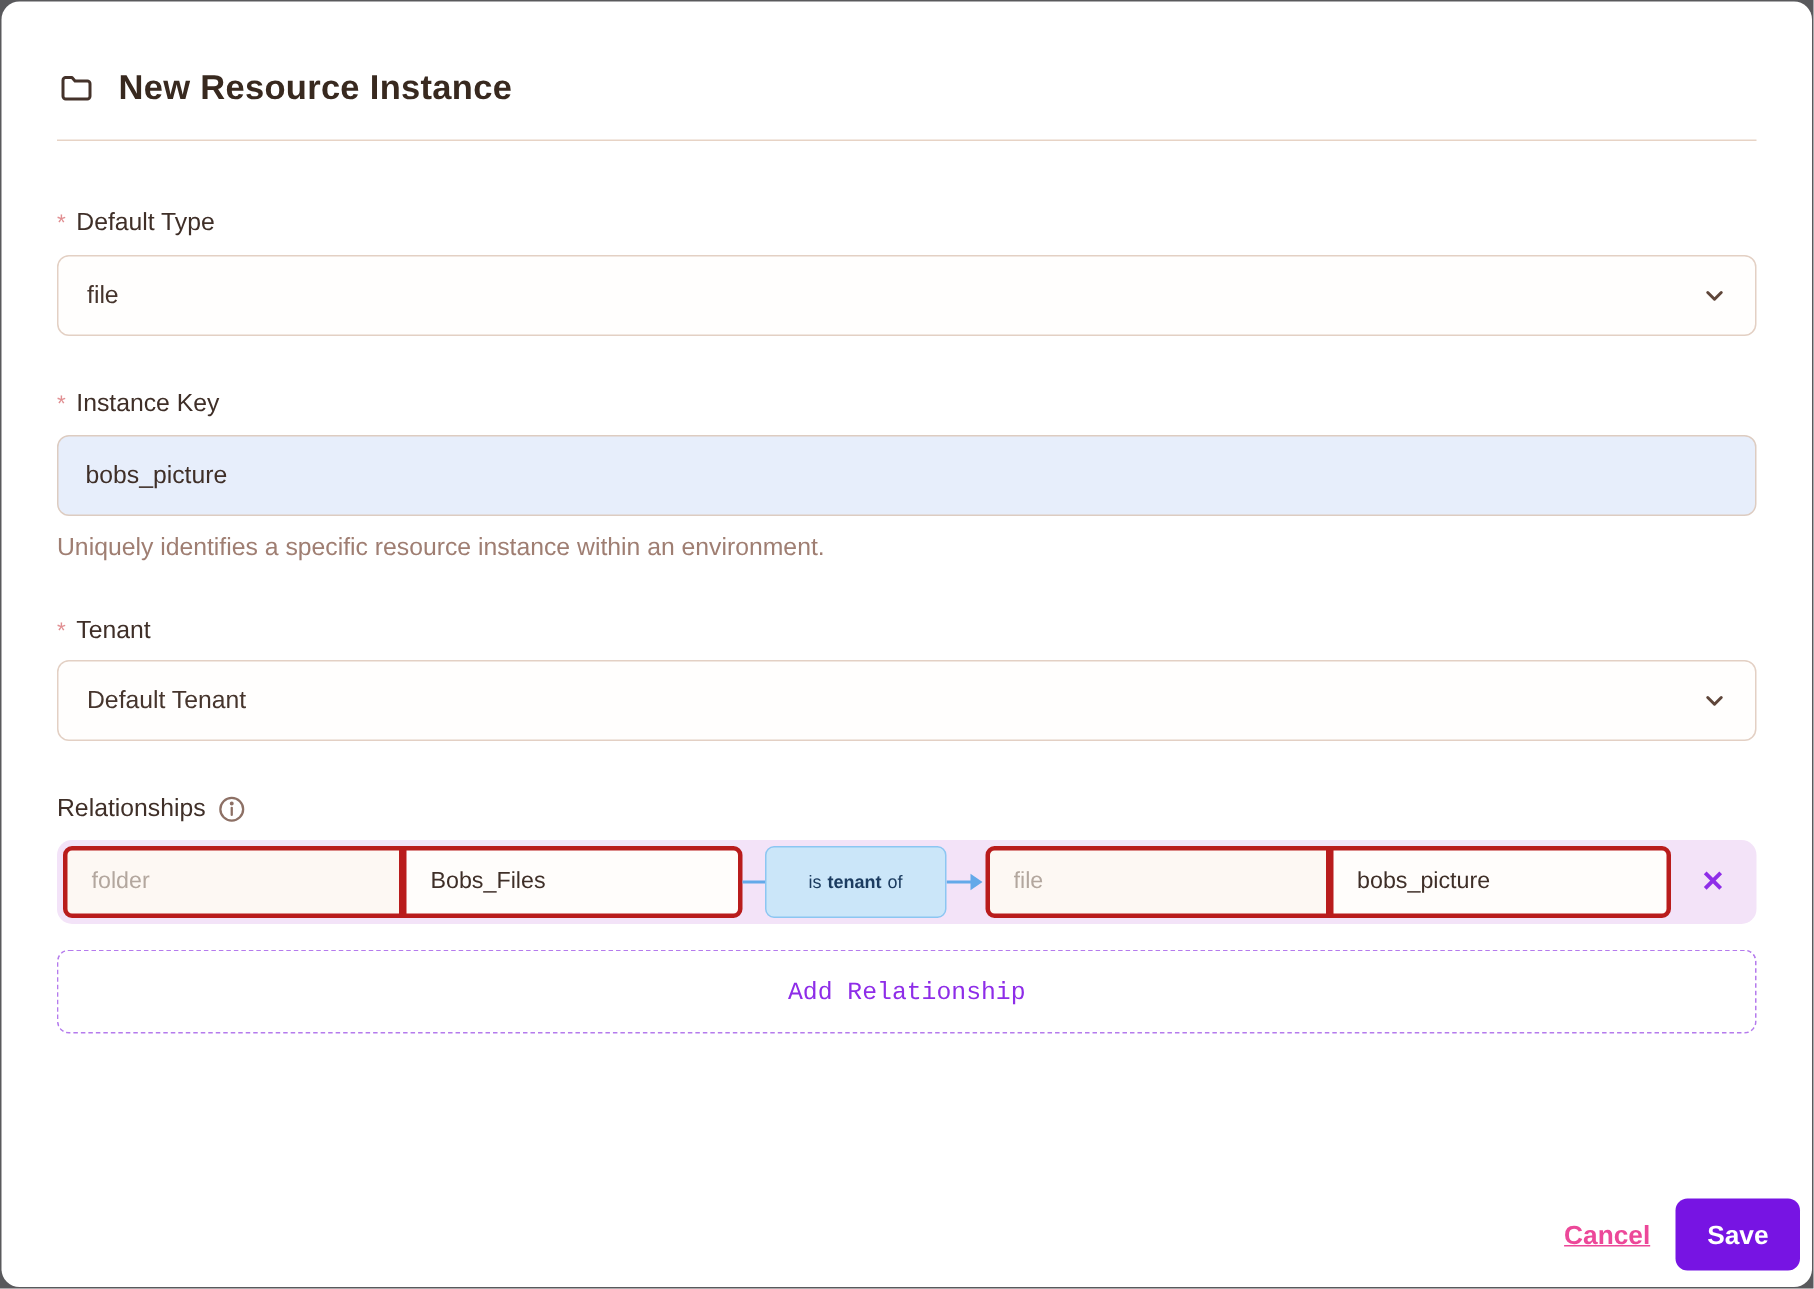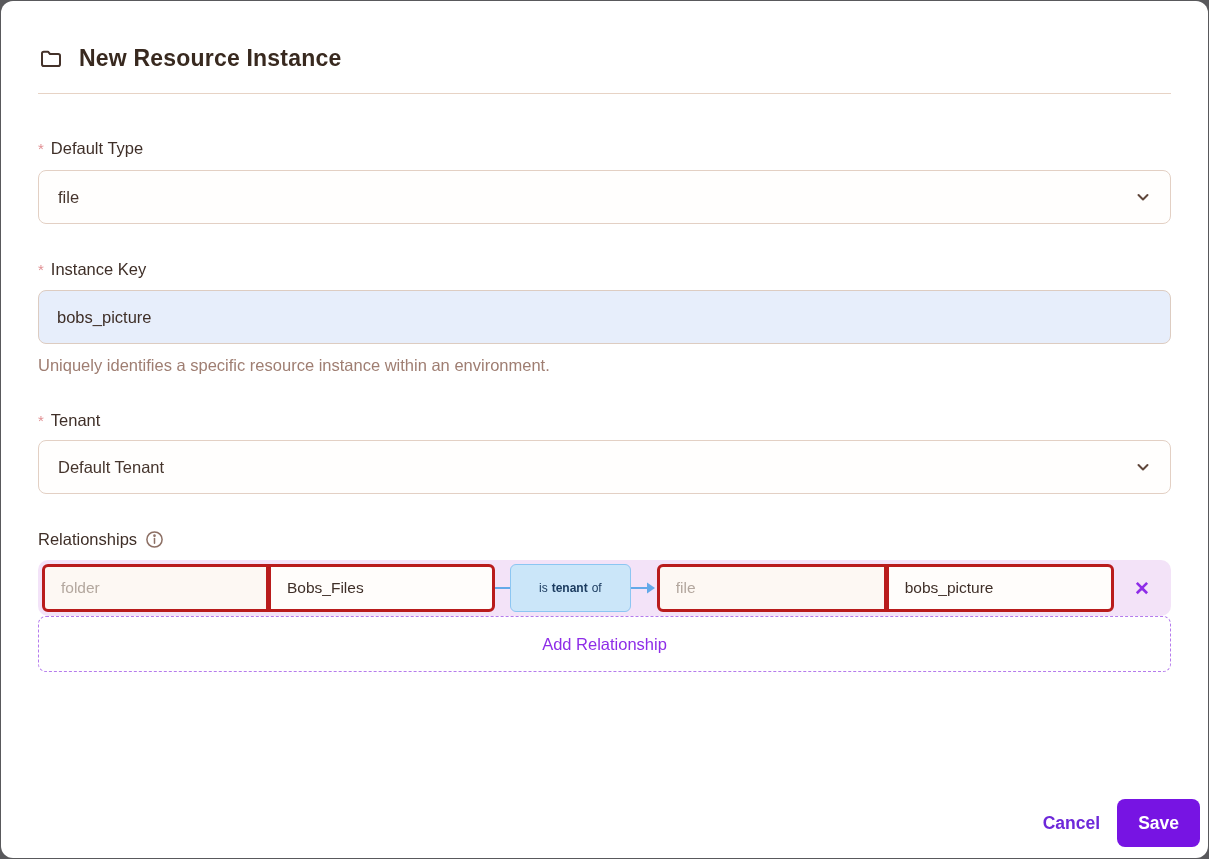--- a/index.html
+++ b/index.html
@@ -72,35 +72,35 @@
     padding:0 28px; font-size:12px; color:#1c3c60; white-space:nowrap;
   }
   .rel-badge b { font-weight:700; }
   .remove-btn {
     margin-left:auto; margin-right:13px;
     background:none; border:none; cursor:pointer;
     color:#8e2de8; font-size:19px; font-weight:600; line-height:1;
     font-family:"Liberation Sans", sans-serif; padding:4px;
   }
   .add-btn {
-    height:56px; width:100%;
+    margin-top:17px; height:56px; width:100%;
     background:#ffffff; border:1px dashed #b57bed; border-radius:8px;
     color:#8e2de8; font-size:16.5px; cursor:pointer;
-    font-family:Liberation Sans, sans-serif;
+    font-family:Liberation Mono, monospace;
   }
 
   
   .footer {
     position:absolute; right:8px; bottom:11px;
     display:flex; align-items:center; gap:13px;
   }
   .cancel-btn {
     background:none; border:none; cursor:pointer;
-    color:#6d28d9; font-size:17.5px; font-weight:700;
-    font-family:"Liberation Sans", sans-serif; padding:6px 4px;
+    color:#ec4899; font-size:17.5px; font-weight:700;
+    font-family:"Liberation Sans", sans-serif; padding:6px 4px;text-decoration:underline;
   }
   .save-btn {
     background:#7714e3; border:none; border-radius:8px; cursor:pointer;
     color:#ffffff; font-size:17.5px; font-weight:700;
     padding:0 21px; height:48px;
     font-family:"Liberation Sans", sans-serif;
   }
   .icon { flex:none; display:inline-flex; }
 </style>
 </head>

